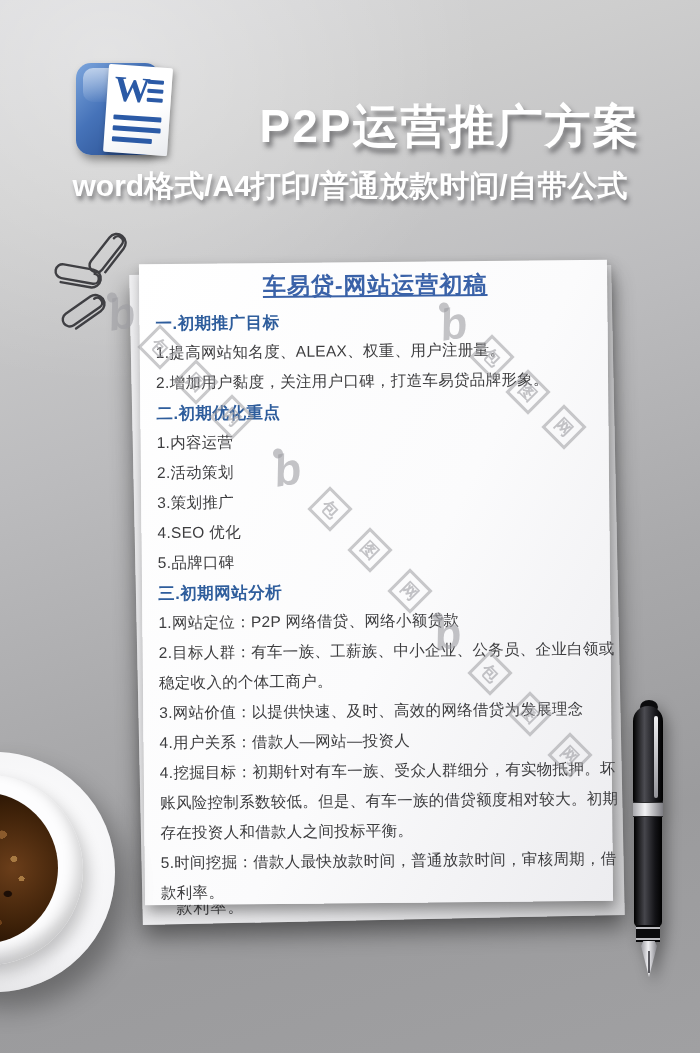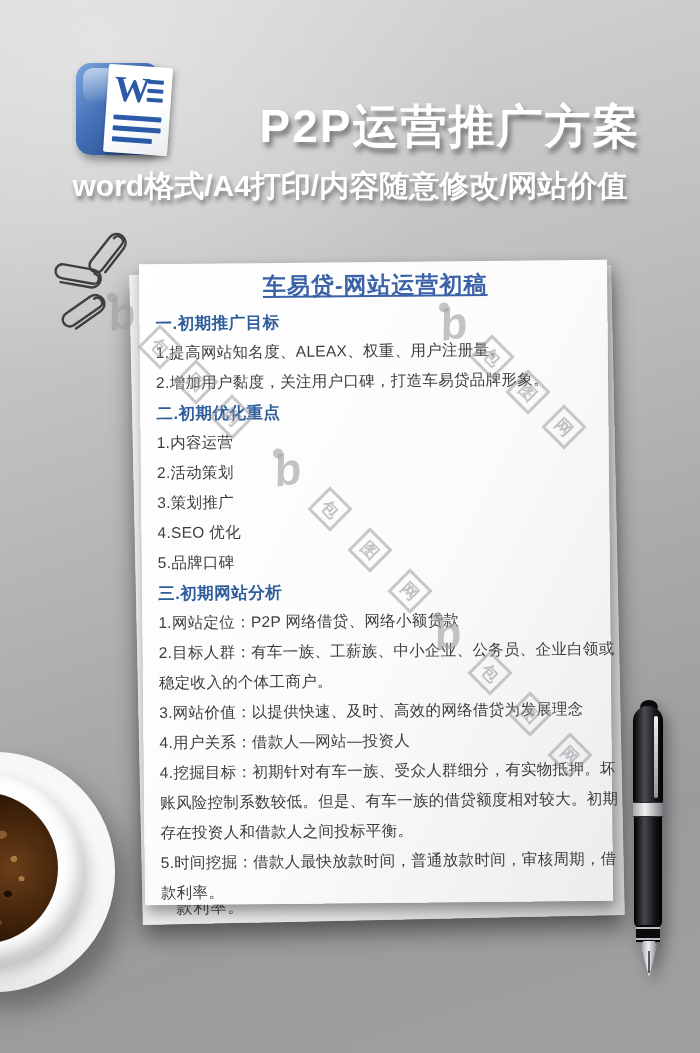--- a/index.html
+++ b/index.html
@@ -127,21 +127,21 @@
       <span class="wi-w">W</span>
       <span class="wi-bar b1"></span>
       <span class="wi-bar b2"></span>
       <span class="wi-bar b3"></span>
       <span class="wi-bar b4"></span>
       <span class="wi-bar b5"></span>
       <span class="wi-bar b6"></span>
     </div>
   </div>
   <div class="banner-title">P2P运营推广方案</div>
-  <div class="banner-subtitle">word格式/A4打印/内容随意修改/网站价值</div>
+  <div class="banner-subtitle">word格式/A4打印/普通放款时间/自带公式</div>
 
   <div class="sheet-back">
     <span class="overflow-line">款利率。</span>
   </div>
   <div class="sheet">
     <h1 class="doc-title">车易贷-网站运营初稿</h1>
     <div id="doc-lines">
         <div class="doc-line doc-heading">一.初期推广目标</div>
         <div class="doc-line">1.提高网站知名度、ALEAX、权重、用户注册量。</div>
         <div class="doc-line">2.增加用户黏度，关注用户口碑，打造车易贷品牌形象。</div>

